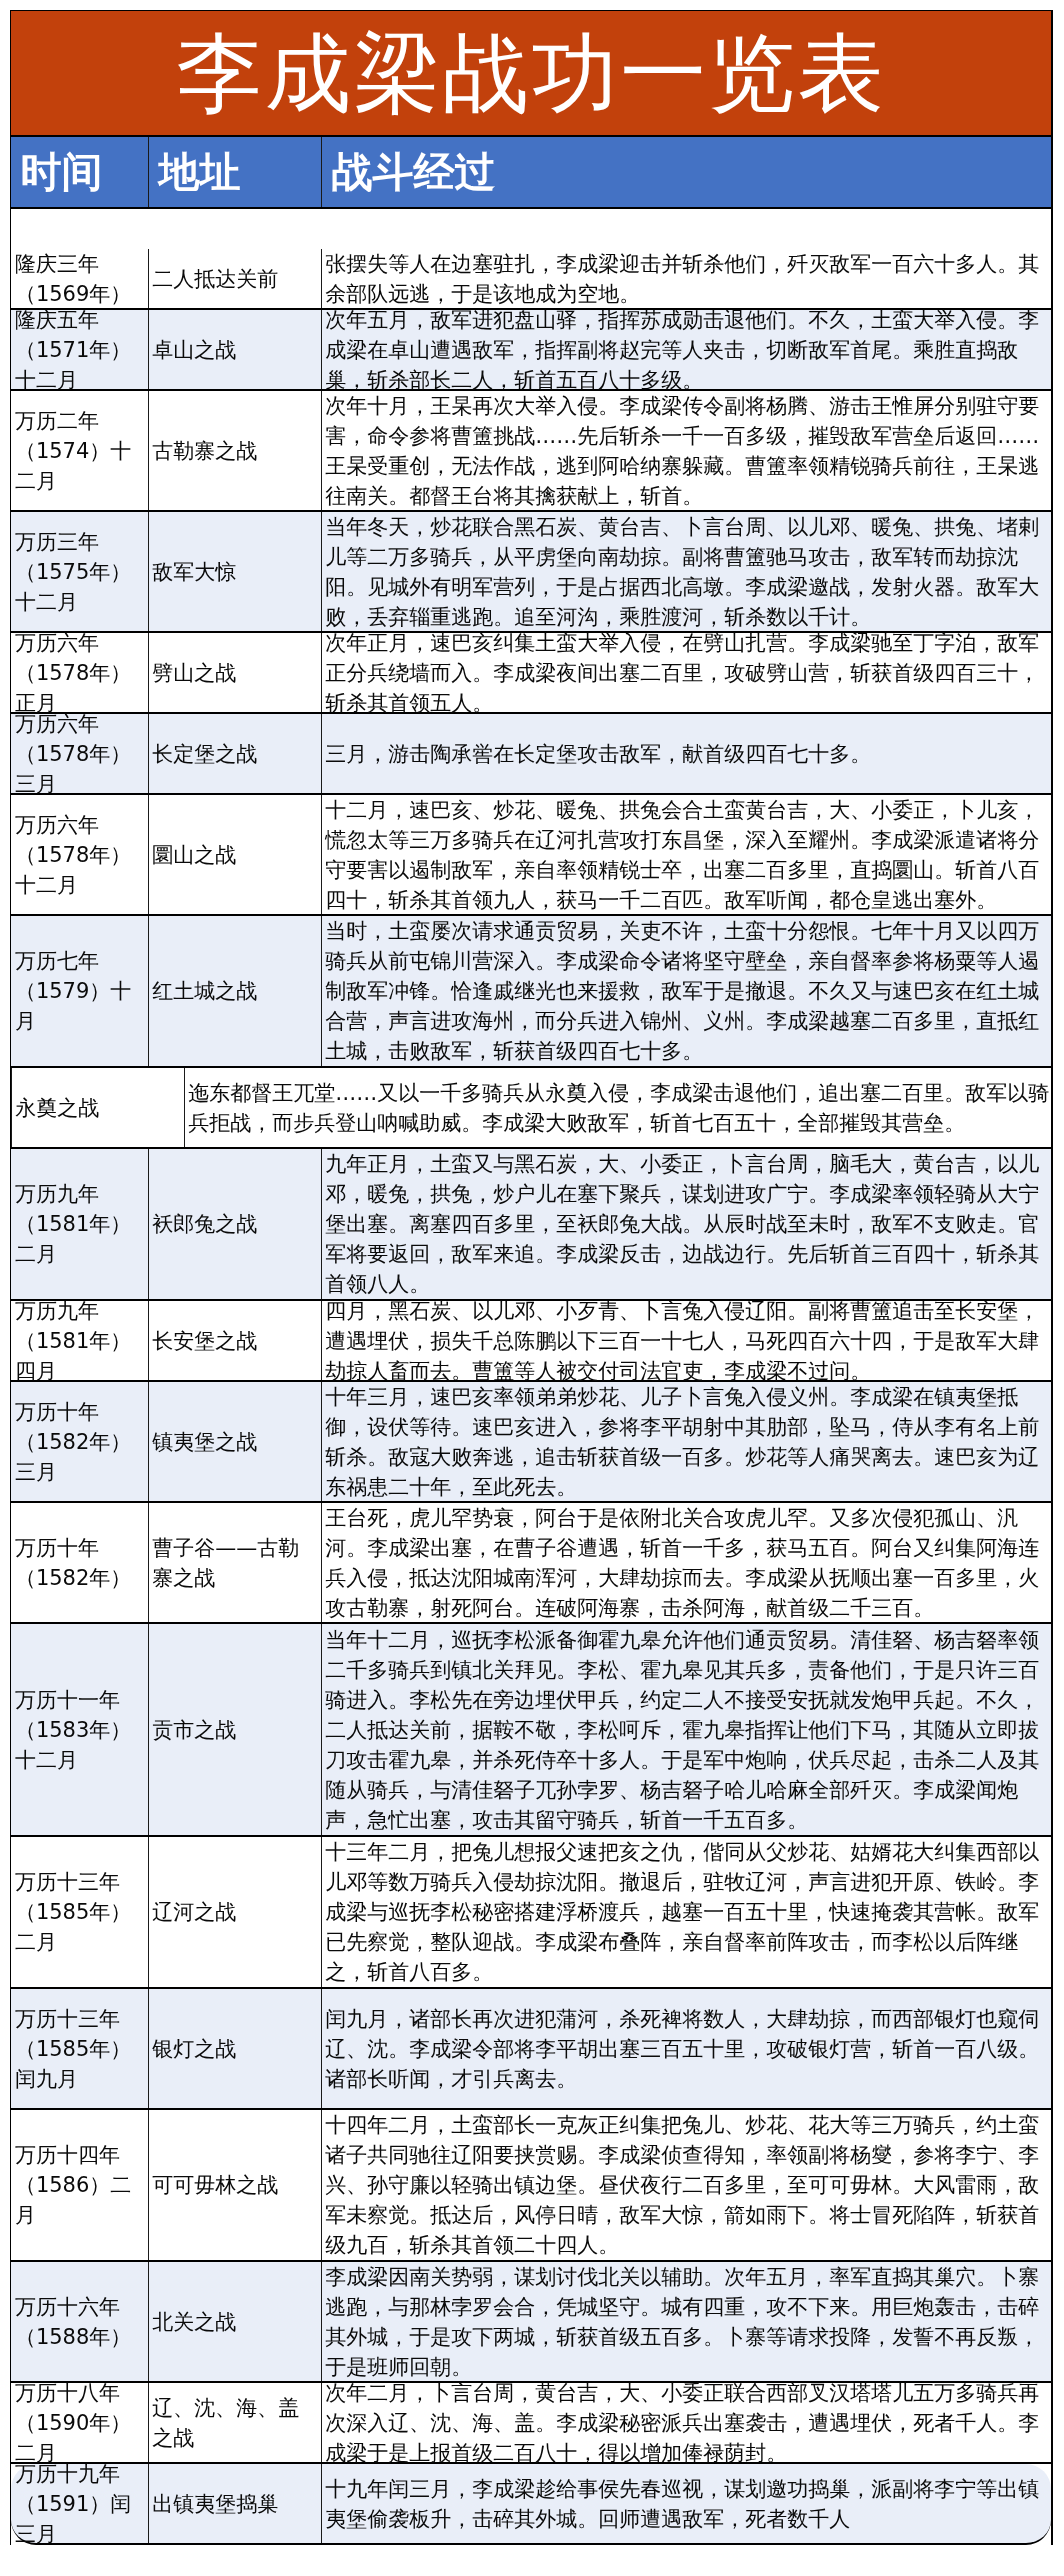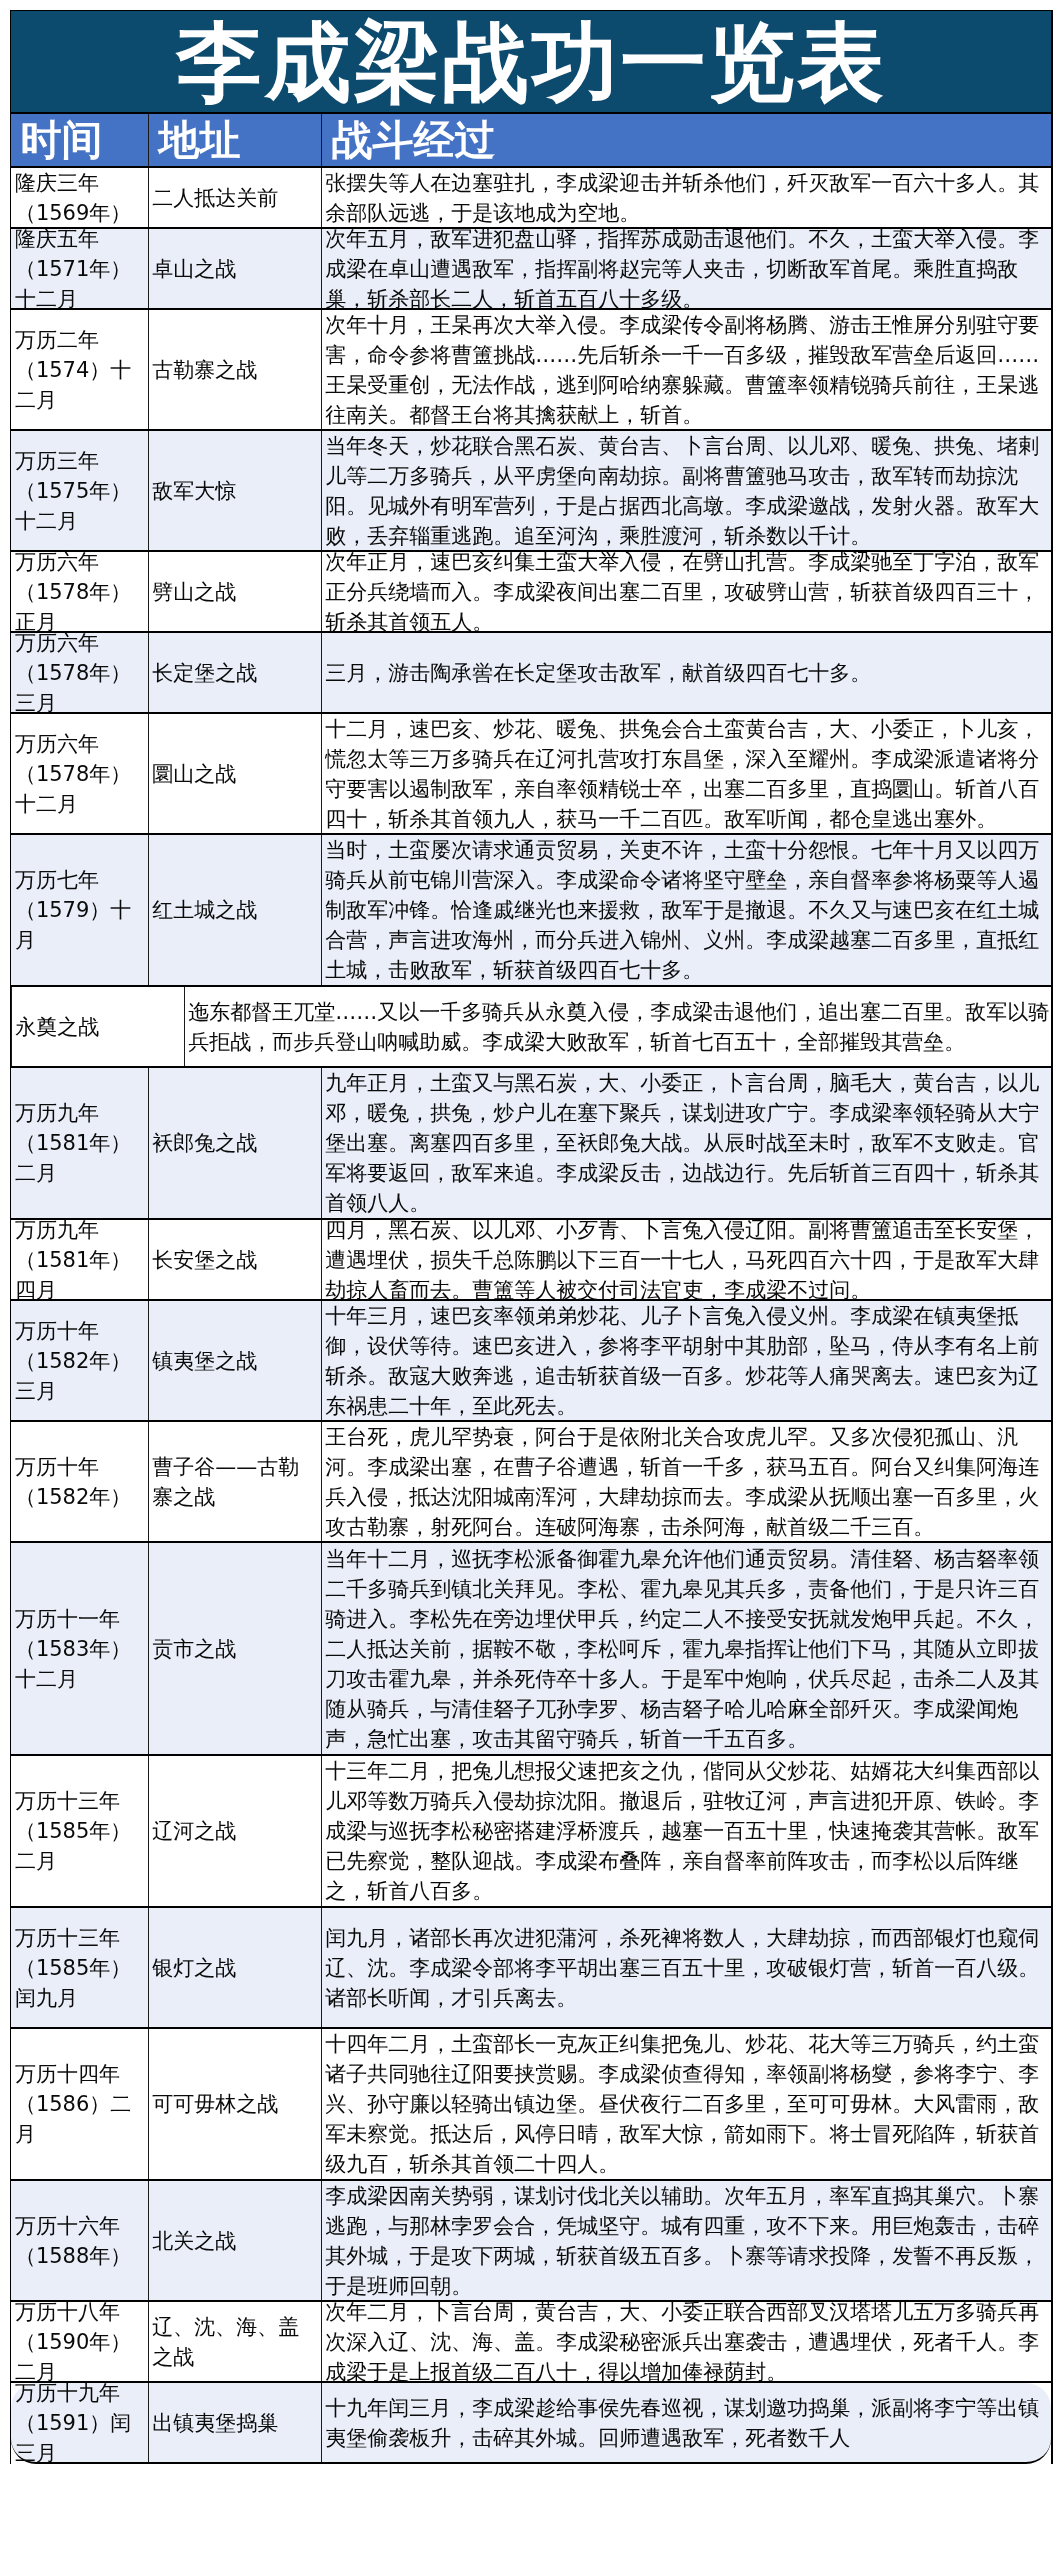--- a/index.html
+++ b/index.html
@@ -16,35 +16,35 @@
     position: absolute;
     left: 10.4px;
     top: 10.4px;
     width: 1043px;
     box-sizing: border-box;
     border-top: 1.4px solid #000;
     border-left: 1.4px solid #000;
     border-right: 2.1px solid #000;
   }
   .title {
-    height: 103px;
+    height: 126px;
     box-sizing: border-box;
-    background: #0c4a6e;
+    background: #c2410c;
     border-bottom: 2.1px solid #000;
     display: flex;
     align-items: center;
     justify-content: center;
     color: #ffffff;
-    font-weight: bold;
+    font-weight: normal;
     font-size: 86px;
     letter-spacing: 2.8px;
     line-height: 1;
   }
   .hdr {
-    height: 54px;
+    height: 72px;
     box-sizing: border-box;
     background: #4472c4;
     border-bottom: 2.1px solid #000;
     display: flex;
   }
   .hdr .cell {
     display: flex;
     align-items: center;
     color: #ffffff;
     font-weight: bold;
@@ -53,21 +53,21 @@
     padding-left: 9px;
   }
   .row {
     display: flex;
     box-sizing: border-box;
     border-bottom: 2.1px solid #000;
     background: #ffffff;
   }
   .row.alt { background: #e9eef8; }
   .row.last { border-bottom-width: 2.8px; border-radius: 25px; }
-  .h2 { height: 61px; }
+  .h2 { height: 61px; margin-top: 40px; }
   .h3 { height: 81px; }
   .h4 { height: 121px; }
   .h5 { height: 152px; }
   .h7 { height: 213px; }
 
   .cell { box-sizing: border-box; }
   .c-time { width: 137px; }
   .c-place { width: 173px; border-left: 1.4px solid #1a1a1a; }
   .c-detail { flex: 1; border-left: 1.4px solid #1a1a1a; }
 

